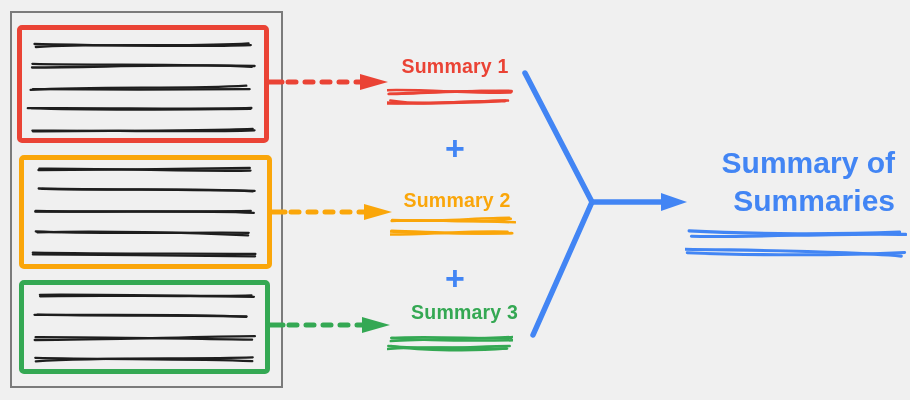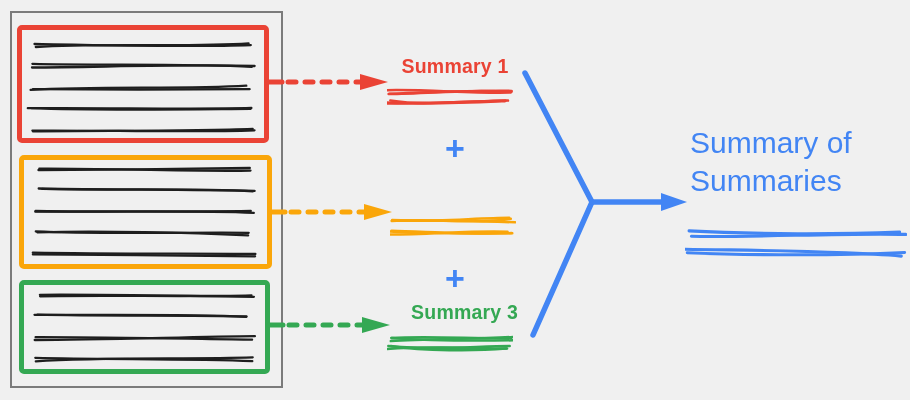--- a/index.html
+++ b/index.html
@@ -35,22 +35,22 @@
 
   
   .sum-label{position:absolute;width:126px;text-align:center;font-size:19.5px;
     font-weight:600;letter-spacing:.2px;white-space:nowrap;}
   .t-red{color:var(--red);} .t-orange{color:var(--orange);} .t-green{color:var(--green);}
   .scribble{position:absolute;}
 
   .plus{position:absolute;width:38px;text-align:center;color:var(--blue);
     font-size:34px;font-weight:700;line-height:36px;}
 
-  .final-label{position:absolute;left:690px;top:124px;width:205px;text-align:left;
-    color:var(--blue);font-size:30px;font-weight:400;line-height:38px;}
+  .final-label{position:absolute;left:690px;top:144px;width:205px;text-align:right;
+    color:var(--blue);font-size:30px;font-weight:700;line-height:38px;}
 </style>
 </head>
 <body>
 
 <div class="canvas">
 
   <div class="document">
     <div class="doc-box b-red">
       <svg id="boxsvg-0" width="242" height="108" viewBox="0 0 242 108">
           <path d="M 12.5 14.0 C 76.8 15.2, 167.5 17.3, 228.8 15.1" fill="none" stroke="#1E1E1E" stroke-width="2.3" stroke-linecap="round"></path>
@@ -114,20 +114,21 @@
       <path d="M 2.7 9.7 C 38.0 8.5, 88.4 5.1, 124.5 7.8" fill="none" stroke="#EA4335" stroke-width="2.5" stroke-linecap="round"></path>
       <path d="M 1.6 10.1 C 38.0 9.6, 88.4 5.8, 124.6 6.9" fill="none" stroke="#EA4335" stroke-width="2.5" stroke-linecap="round"></path>
       <path d="M -0.6 6.2 C 38.0 5.2, 88.4 9.7, 123.7 8.5" fill="none" stroke="#EA4335" stroke-width="2.5" stroke-linecap="round"></path>
       <path d="M -2.1 18.4 C 36.7 21.0, 86.7 18.6, 118.0 17.2" fill="none" stroke="#EA4335" stroke-width="2.5" stroke-linecap="round"></path>
       <path d="M -1.2 19.6 C 36.7 19.5, 86.7 17.8, 121.0 16.6" fill="none" stroke="#EA4335" stroke-width="2.5" stroke-linecap="round"></path>
       <path d="M 3.3 16.5 C 36.7 22.1, 86.7 16.7, 118.5 16.4" fill="none" stroke="#EA4335" stroke-width="2.5" stroke-linecap="round"></path>
     </svg>
 
   <div class="plus" style="left:436px;top:130px;">+</div>
 
+  <div class="sum-label t-orange" style="left:394px;top:189px;">Summary 2</div>
   <svg id="scr-1" class="scribble" style="left:390px;top:214px;" width="126" height="28" viewBox="0 0 126 28">
       <path d="M 5.2 6.6 C 39.4 8.1, 89.0 4.0, 119.2 3.8" fill="none" stroke="#FAA60A" stroke-width="2.5" stroke-linecap="round"></path>
       <path d="M 1.6 7.0 C 39.4 4.2, 89.0 10.1, 120.8 4.8" fill="none" stroke="#FAA60A" stroke-width="2.5" stroke-linecap="round"></path>
       <path d="M 2.2 5.9 C 39.4 6.8, 89.0 7.1, 125.1 8.3" fill="none" stroke="#FAA60A" stroke-width="2.5" stroke-linecap="round"></path>
       <path d="M 1.6 16.8 C 36.7 17.6, 86.7 20.9, 121.6 19.0" fill="none" stroke="#FAA60A" stroke-width="2.5" stroke-linecap="round"></path>
       <path d="M -1.6 20.4 C 36.7 20.6, 86.7 16.2, 117.5 17.8" fill="none" stroke="#FAA60A" stroke-width="2.5" stroke-linecap="round"></path>
       <path d="M -0.8 17.5 C 36.7 19.9, 86.7 19.4, 122.3 19.3" fill="none" stroke="#FAA60A" stroke-width="2.5" stroke-linecap="round"></path>
     </svg>
 
   <div class="plus" style="left:436px;top:260px;">+</div>

